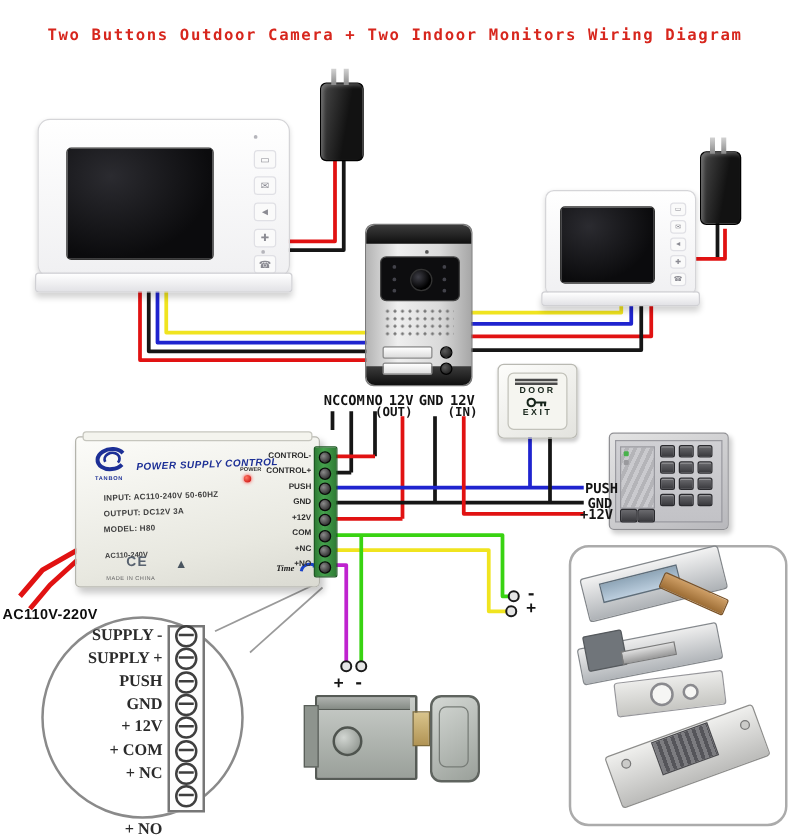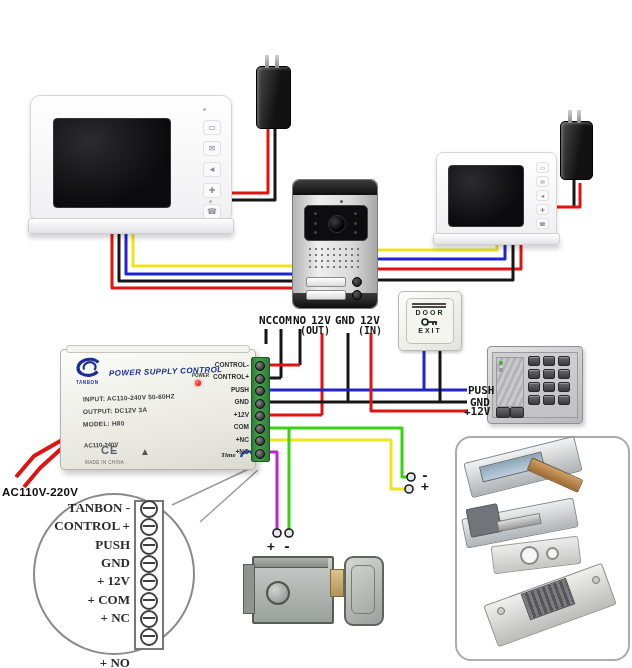--- a/index.html
+++ b/index.html
@@ -203,20 +203,21 @@
   .pm1{left:421px;top:468px;}
   .pm2{left:421px;top:479px;}
   .pm3{left:267px;top:539px;}
   .pm4{left:283px;top:539px;}
 </style>
 </head>
 <body>
 
 <div class="stage">
 
+  <div class="title" style="color: rgb(215, 38, 29);">Two Buttons Outdoor Camera + Two Indoor Monitors Wiring Diagram</div>
 
   <svg id="wire-layer" xmlns="http://www.w3.org/2000/svg">
       <polyline points="231,193 268,193 268,127" fill="none" stroke="#e11212" stroke-width="3" stroke-linejoin="round"></polyline>
       <polyline points="231,200 275,200 275,127" fill="none" stroke="#161616" stroke-width="3" stroke-linejoin="round"></polyline>
       <polyline points="574,178 574,206" fill="none" stroke="#161616" stroke-width="3" stroke-linejoin="round"></polyline>
       <polyline points="552,207 580,207 580,183" fill="none" stroke="#e11212" stroke-width="3" stroke-linejoin="round"></polyline>
       <polyline points="133,229 133,266 298,266" fill="none" stroke="#f0e41f" stroke-width="3" stroke-linejoin="round"></polyline>
       <polyline points="126,229 126,274 298,274" fill="none" stroke="#1f24cf" stroke-width="3" stroke-linejoin="round"></polyline>
       <polyline points="119,229 119,281 298,281" fill="none" stroke="#161616" stroke-width="3" stroke-linejoin="round"></polyline>
       <polyline points="112,229 112,288 298,288" fill="none" stroke="#e11212" stroke-width="3" stroke-linejoin="round"></polyline>
@@ -447,23 +448,23 @@
     <div class="psu-term" style="top: 398px;">GND</div>
     <div class="pscrew" style="left: 255px; top: 398.5px;"></div>
     <div class="psu-term" style="top: 410.5px;">+12V</div>
     <div class="pscrew" style="left: 255px; top: 411px;"></div>
     <div class="psu-term" style="top: 423px;">COM</div>
     <div class="pscrew" style="left: 255px; top: 423.5px;"></div>
     <div class="psu-term" style="top: 435.5px;">+NC</div>
     <div class="pscrew" style="left: 255px; top: 436px;"></div>
     <div class="psu-term" style="top: 448px;">+NO</div>
     <div class="pscrew" style="left: 255px; top: 448.5px;"></div>
-    <div class="mag-term" style="top: 500px;">TANBON -</div>
+    <div class="mag-term" style="top: 500px;">SUPPLY -</div>
     <div class="mscrew" style="top: 500px;"></div>
-    <div class="mag-term" style="top: 518.3px;">CONTROL +</div>
+    <div class="mag-term" style="top: 518.3px;">SUPPLY +</div>
     <div class="mscrew" style="top: 518.3px;"></div>
     <div class="mag-term" style="top: 536.6px;">PUSH</div>
     <div class="mscrew" style="top: 536.6px;"></div>
     <div class="mag-term" style="top: 554.9px;">GND</div>
     <div class="mscrew" style="top: 554.9px;"></div>
     <div class="mag-term" style="top: 573.2px;">+ 12V</div>
     <div class="mscrew" style="top: 573.2px;"></div>
     <div class="mag-term" style="top: 591.5px;">+ COM</div>
     <div class="mscrew" style="top: 591.5px;"></div>
     <div class="mag-term" style="top: 609.8px;">+ NC</div>

